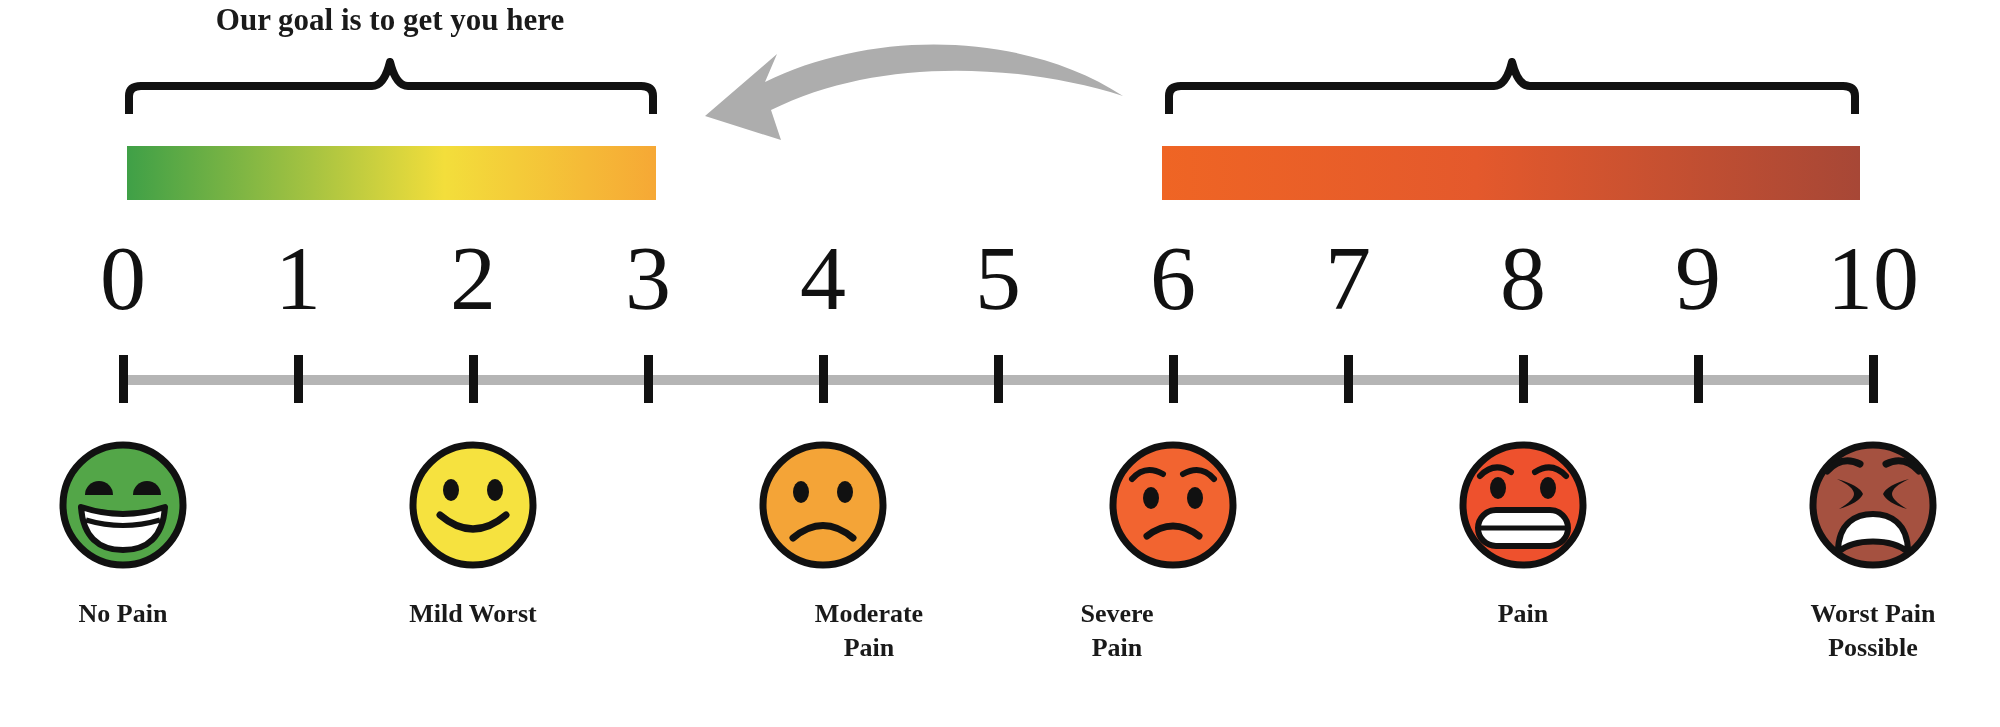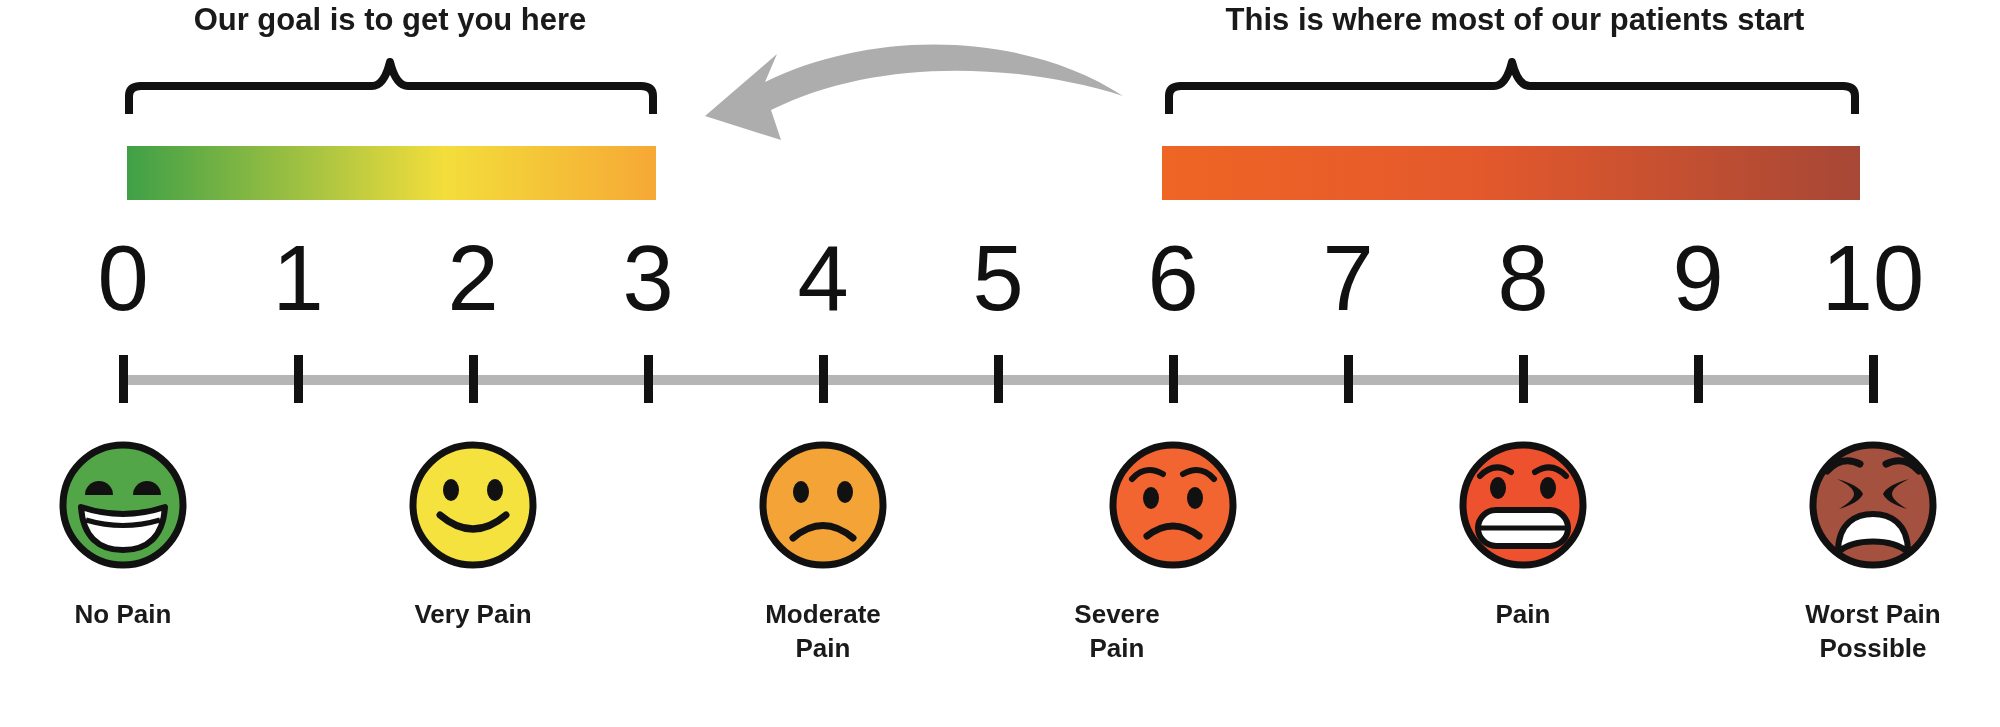--- a/index.html
+++ b/index.html
@@ -1,18 +1,18 @@
 <!DOCTYPE html>
 <html><head>
 <meta charset="utf-8">
 <style>
   html,body{margin:0;padding:0;background:#ffffff;}
   .canvas{
     position:relative;width:2000px;height:727px;background:#ffffff;overflow:hidden;
-    font-family:Liberation Sans, sans-serif;color:#1a1a1a;
+    font-family:Liberation Serif, serif;color:#1a1a1a;
   }
   .annotation{
     position:absolute;top:2px;font-size:31px;font-weight:bold;color:#1a1a1a;
     text-align:center;white-space:nowrap;transform:translateX(-50%);
     letter-spacing:0px;
   }
   .brace{position:absolute;}
   .bar{position:absolute;top:146px;height:54px;}
   .bar-left{left:127px;width:529px;}
   .bar-right{left:1162px;width:698px;}
@@ -39,21 +39,20 @@
   <svg class="brace" style="left:125px;top:52px" width="532" height="66" viewBox="0 0 532 66">
     <path d="M 4,62 L 4,44 Q 4,34 16,34 L 247,34 Q 259,34 265,10 Q 271,34 283,34 L 516,34 Q 528,34 528,44 L 528,62" fill="none" stroke="#111111" stroke-width="8" stroke-linejoin="round"></path>
   </svg>
 
   <div class="bar bar-left" style="background: linear-gradient(to right, rgb(63, 160, 71) 0%, rgb(166, 195, 65) 35%, rgb(243, 222, 59) 60%, rgb(246, 168, 53) 100%);"></div>
 
   <svg class="arrow" width="430" height="120" viewBox="0 0 430 120">
     <path id="arrow-path" d="M 428,72 C 330,8 180,4 70,58 L 82,30 L 10,92 L 86,116 L 76,86 C 180,34 320,38 428,72 Z" fill="#adadad"></path>
   </svg>
 
-  <div class="annotation" style="left:1515px">This is where most of our patients start</div>
 
   <svg class="brace" style="left:1165px;top:52px" width="694" height="66" viewBox="0 0 694 66">
     <path d="M 4,62 L 4,44 Q 4,34 16,34 L 329,34 Q 341,34 347,10 Q 353,34 365,34 L 678,34 Q 690,34 690,44 L 690,62" fill="none" stroke="#111111" stroke-width="8" stroke-linejoin="round"></path>
   </svg>
 
   <div class="bar bar-right" style="background: linear-gradient(to right, rgb(239, 101, 36) 0%, rgb(228, 89, 44) 45%, rgb(167, 71, 54) 100%);"></div>
 
   <div class="axis-line" style="left: 123px; width: 1750px; background: rgb(181, 181, 181);"></div>
   <div id="ticks-layer">
       <div class="scale-number" style="left: 123px;">0</div>
@@ -91,29 +90,29 @@
       <div class="face-label" style="left: 123px;">
         <div>No Pain</div>
       </div>
       <svg class="face" viewBox="-70 -70 140 140" style="left: 473px;">
         <circle cx="0" cy="0" r="60" fill="#f6e23f" stroke="#111111" stroke-width="7"></circle>
     <ellipse cx="-22" cy="-15" rx="8" ry="11" fill="#111111"></ellipse> 
         <ellipse cx="22" cy="-15" rx="8" ry="11" fill="#111111"></ellipse>
     <path d="M -33,10 Q 0,38 33,10" fill="none" stroke="#111111" stroke-width="7" stroke-linecap="round"></path>
       </svg>
       <div class="face-label" style="left: 473px;">
-        <div>Very Pain</div>
+        <div>Mild Worst</div>
       </div>
       <svg class="face" viewBox="-70 -70 140 140" style="left: 823px;">
         <circle cx="0" cy="0" r="60" fill="#f4a437" stroke="#111111" stroke-width="7"></circle>
     <ellipse cx="-22" cy="-13" rx="8" ry="11" fill="#111111"></ellipse> 
         <ellipse cx="22" cy="-13" rx="8" ry="11" fill="#111111"></ellipse>
     <path d="M -30,33 Q 0,8 30,33" fill="none" stroke="#111111" stroke-width="7" stroke-linecap="round"></path>
       </svg>
-      <div class="face-label" style="left: 823px;">
+      <div class="face-label" style="left: 869px;">
         <div>Moderate</div>
         <div>Pain</div>
       </div>
       <svg class="face" viewBox="-70 -70 140 140" style="left: 1173px;">
         <circle cx="0" cy="0" r="60" fill="#f26430" stroke="#111111" stroke-width="7"></circle>
     <path d="M -41,-26 Q -28,-41 -10,-31" fill="none" stroke="#111111" stroke-width="6" stroke-linecap="round"></path>
     <path d="M 10,-31 Q 28,-41 41,-26" fill="none" stroke="#111111" stroke-width="6" stroke-linecap="round"></path>
     <ellipse cx="-22" cy="-7" rx="8" ry="11" fill="#111111"></ellipse> 
         <ellipse cx="22" cy="-7" rx="8" ry="11" fill="#111111"></ellipse>
     <path d="M -26,31 Q 0,11 26,31" fill="none" stroke="#111111" stroke-width="7" stroke-linecap="round"></path>

